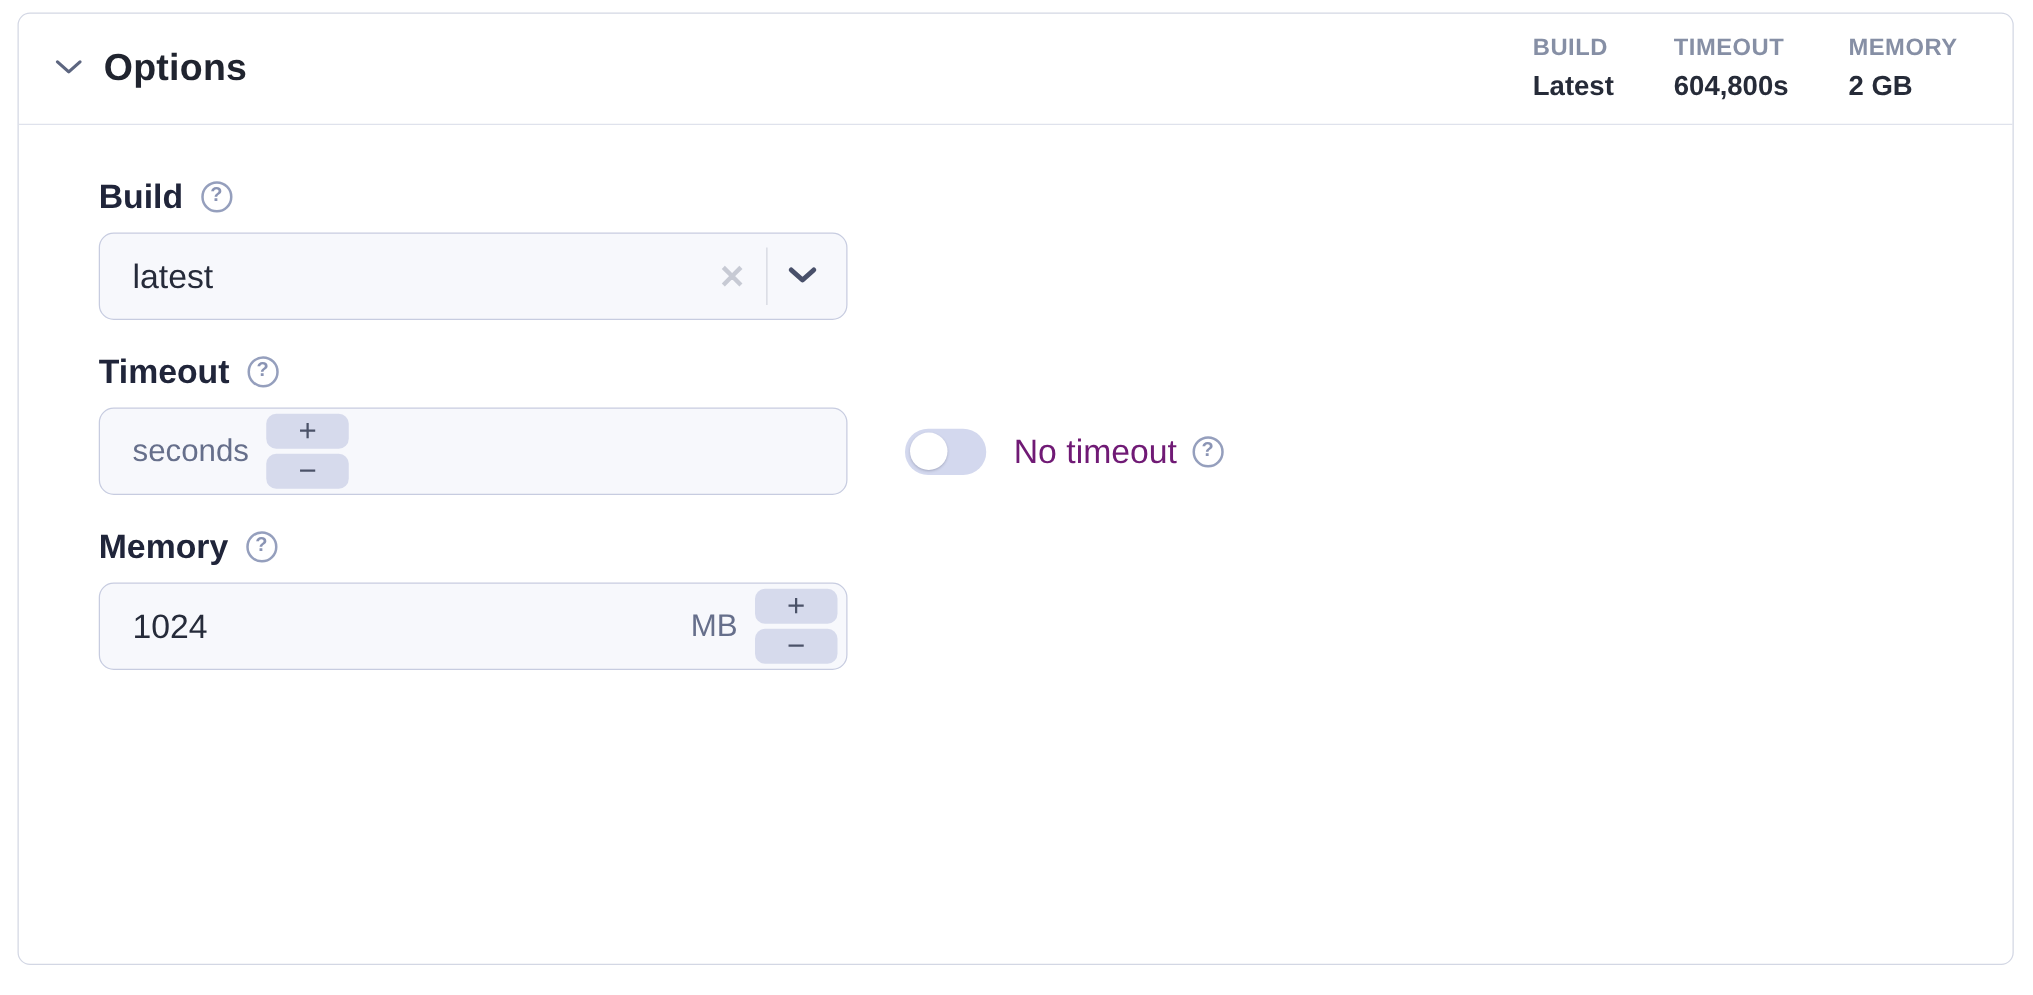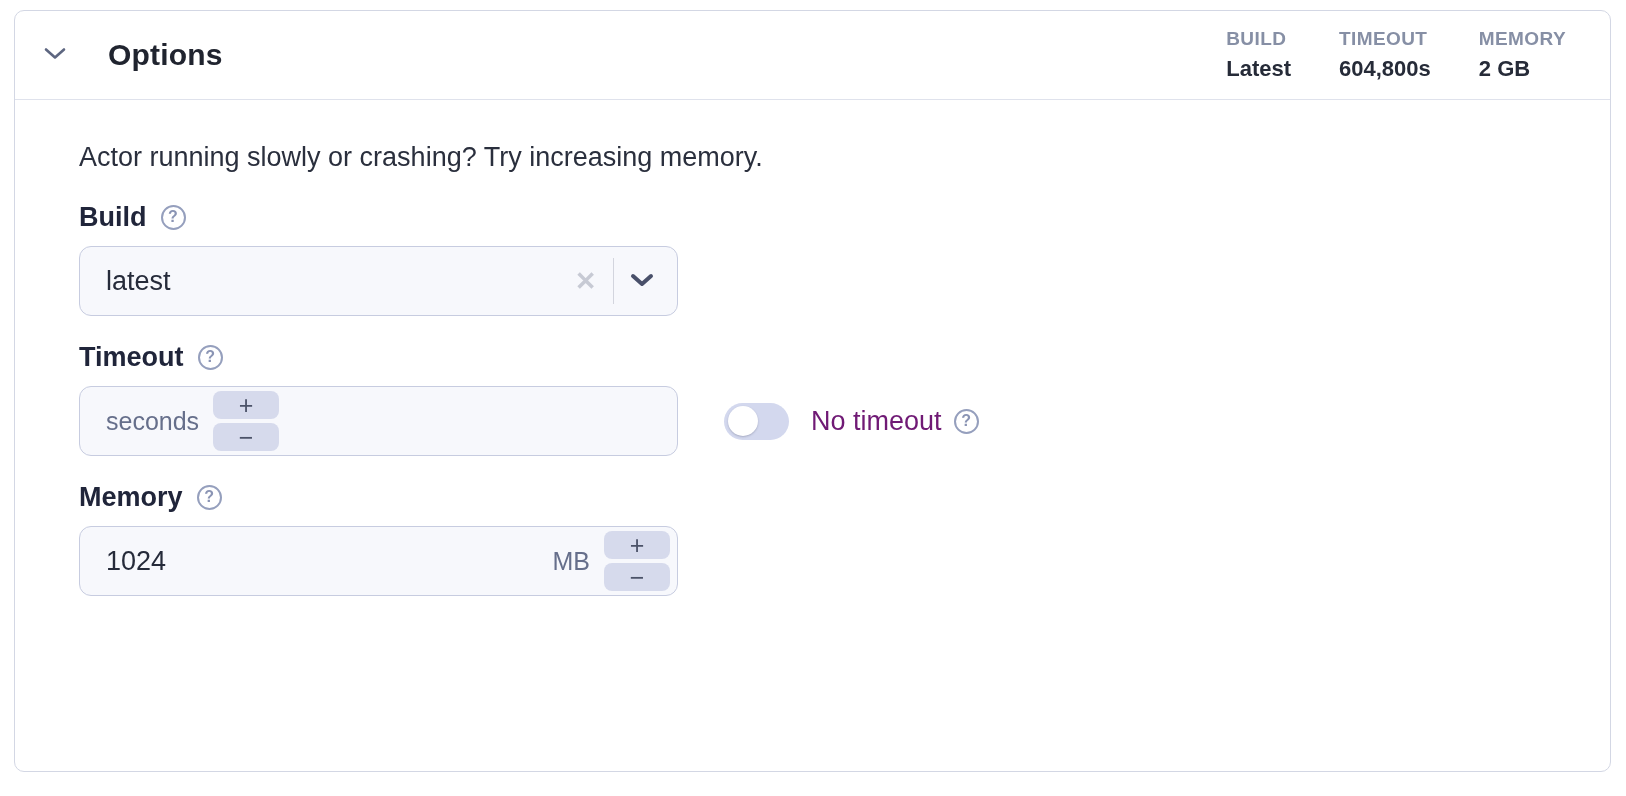--- a/index.html
+++ b/index.html
@@ -20,21 +20,21 @@
   }
   
   .card-header {
     height: 89px;
     display: flex;
     align-items: center;
     justify-content: space-between;
     border-bottom: 1px solid #dfe2ec;
     padding: 0 44px 0 24px;
   }
-  .header-left { display: flex; align-items: center; gap: 25px; }
+  .header-left { display: flex; align-items: center; }
   .collapse-btn {
     background: none; border: none; cursor: pointer;
     width: 32px; height: 32px;
     display: flex; align-items: center; justify-content: center;
   }
   .card-title {
     font-size: 30px; font-weight: 700; color: #20242f;
     margin-left: 12px; letter-spacing: 0.2px;
   }
   .header-stats { display: flex; gap: 48px; }
@@ -156,21 +156,20 @@
       </div>
       <div class="stat-col">
         <div class="stat-label">MEMORY</div>
         <div class="stat-value">2 GB</div>
       </div>
     </div>
   </div>
 
   <div class="card-body">
 
-    <div class="intro-text">Actor running slowly or crashing? Try increasing memory.</div>
 
     <div class="field-label-row" style="margin-top:0">
       <span class="field-label">Build</span>
       <span class="help-icon">?</span>
     </div>
     <div class="input-shell">
       <span class="select-value">latest</span>
       <button class="clear-btn"><span>✕</span></button>
       <span class="select-divider"></span>
       <button class="select-chevron-btn">

